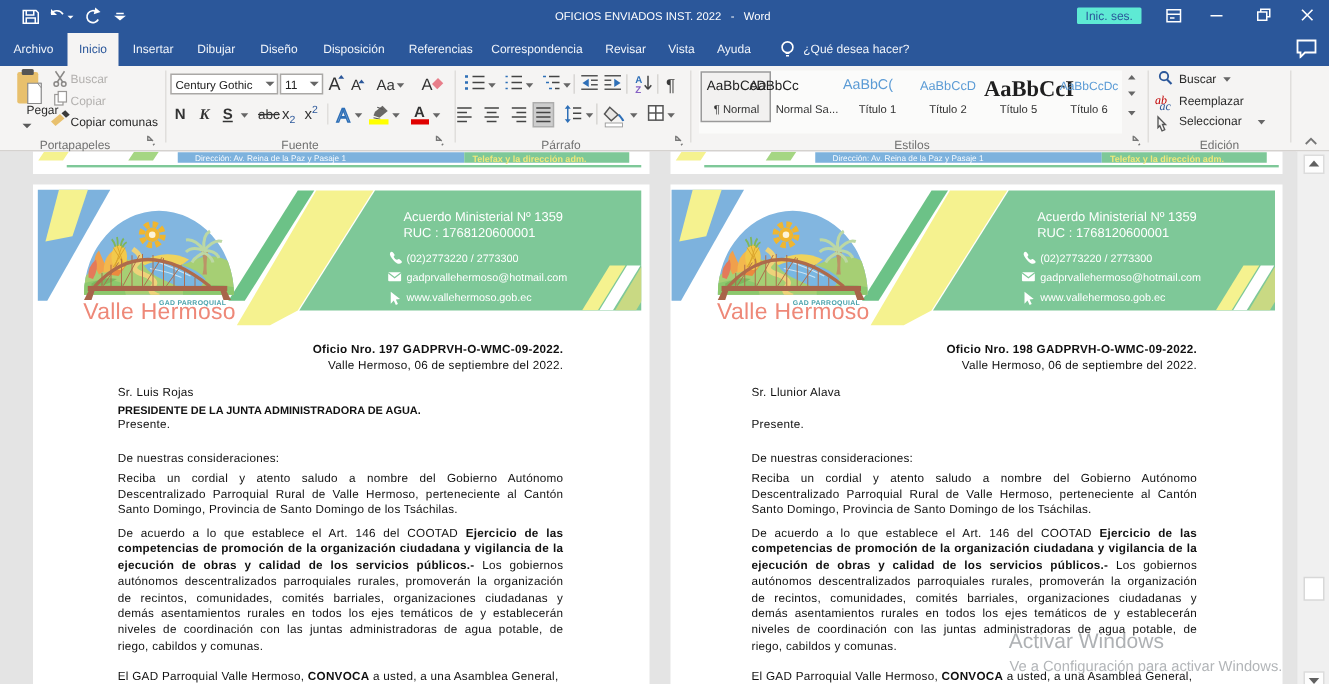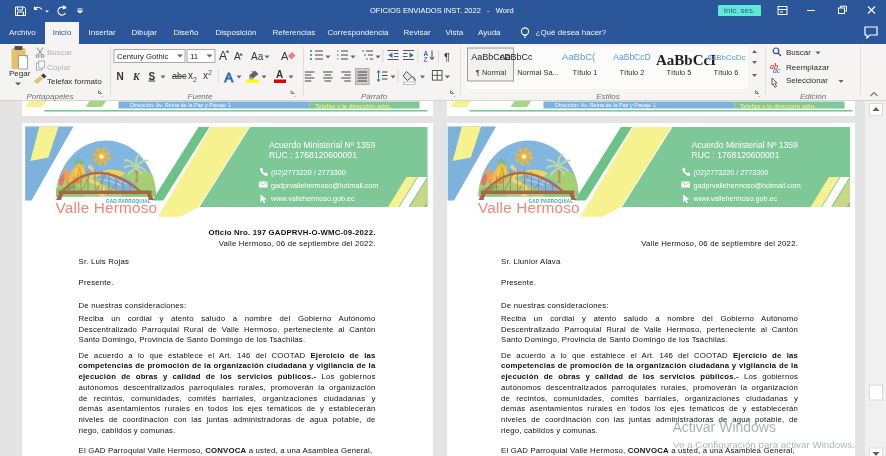--- a/index.html
+++ b/index.html
@@ -12,21 +12,21 @@
   #title-text { position:absolute; left:370px; top:6px; font-size:7.5px; color:#ffffff; }
   #inicses { position:absolute; left:718px; top:5px; width:43px; height:11px; background:#5eead4; border-radius:1px; font-size:8px; color:#2b579a; text-align:center; line-height:12px; }
 
   
   #tabrow { position:absolute; left:0; top:22px; width:886px; height:22px; background:#2b579a; }
   .tab { position:absolute; top:0; height:22px; color:#f0f4fa; font-size:8px; line-height:22px; }
   #tab-active { position:absolute; left:45px; top:0; width:34px; height:22px; background:#f5f4f3; color:#2b579a; font-size:8px; line-height:22px; text-align:center; }
 
   
   #ribbon { position:absolute; left:0; top:44px; width:886px; height:57px; background:#f5f4f3; border-bottom:1px solid #d5d2cf; }
-  .glabel { position:absolute; top:47.5px; font-size:8px; color:#707070; width:100px; text-align:center;font-style:italic; }
+  .glabel { position:absolute; top:47.5px; font-size:8px; color:#707070; width:100px; text-align:center; }
   .ribtxt { font-size:8px; color:#2a2a2a; }
   .ribgray { font-size:8px; color:#b3b1af; }
 
   
   #doc { position:absolute; left:0; top:101px; width:864px; height:355px; background:#e4e4e4; overflow:hidden; }
   .pagefrag { position:absolute; top:0; height:14.5px; background:#fff; overflow:hidden; }
   .page { position:absolute; top:21.5px; height:340px; background:#fff; overflow:hidden; }
 
   
   #sbar { position:absolute; left:864px; top:101px; width:22px; height:355px; background:#f0f0f0; border-left:1px solid #e3e3e3; }
@@ -253,24 +253,24 @@
         <path d="M838.5 36l2.5 3 2.5-3z" fill="#666"></path>
       </g>
 
       <g stroke="#777" fill="none" stroke-width="0.9">
         <path d="M101.5 49.5h-3v-3M99 47l3 3M103 51.8l-1 1M294 49.5h-3v-3M291.5 47l3 3M295.5 51.8l-1 1M453.5 49.5h-3v-3M451 47l3 3M455 51.8l-1 1M758.5 49.5h-3v-3M756 47l3 3M760 51.8l-1 1"></path>
       </g>
 
       <path d="M870.5 52l3.5-3.5 3.5 3.5" stroke="#777" fill="none" stroke-width="1.2"></path>
     </svg>
 
-    <div class="abs ribtxt" style="left:9px;top:25px;width:30px;text-align:left">Pegar</div>
+    <div class="abs ribtxt" style="left:9px;top:25px;width:30px;text-align:right">Pegar</div>
     <div class="abs ribgray" style="left:47px;top:4px">Buscar</div>
     <div class="abs ribgray" style="left:47px;top:18.5px">Copiar</div>
-    <div class="abs ribtxt" style="left:47px;top:33px">Telefax formato</div>
+    <div class="abs ribtxt" style="left:47px;top:33px">Copiar comunas</div>
     <div class="abs" style="left:117px;top:8px;font-size:7.7px;color:#222">Century Gothic</div>
     <div class="abs" style="left:190px;top:8px;font-size:8px;color:#222">11</div>
     <div class="abs ribtxt" style="left:786px;top:3.5px">Buscar</div>
     <div class="abs ribtxt" style="left:786px;top:19px">Reemplazar</div>
     <div class="abs ribtxt" style="left:786px;top:31.5px">Seleccionar</div>
     <div class="glabel" style="left:0px">Portapapeles</div>
     <div class="glabel" style="left:150px">Fuente</div>
     <div class="glabel" style="left:324px">Párrafo</div>
     <div class="glabel" style="left:558px">Estilos</div>
     <div class="glabel" style="left:763px">Edición</div>
@@ -398,40 +398,42 @@
         </svg>
     </div>
 
     <div class="page" style="left:22px;width:411px">
       <svg class="abs" style="left:0;top:0" width="411" height="96" viewBox="0 0 411 96">
           <use href="#lhead"></use>
         </svg>
       <div class="btxt" style="left:56.5px;top:105.3px;width:297px;text-align:right"><b>Oficio Nro. 197 GADPRVH-O-WMC-09-2022.</b></div>
       <div class="btxt" style="left:56.5px;top:116px;width:297px;text-align:right">Valle Hermoso, 06 de septiembre del 2022.</div>
       <div class="btxt" style="left:56.5px;top:134.3px">Sr. Luis Rojas</div>
+      <div class="btxt" style="left:56.5px;top:146px;font-size:7.3px;letter-spacing:0"><b>PRESIDENTE DE LA JUNTA ADMINISTRADORA DE AGUA.</b></div>
       <div class="btxt" style="left:56.5px;top:155.8px">Presente.</div>
       <div class="btxt" style="left:56.5px;top:178.3px">De nuestras consideraciones:</div>
       <div class="btxt just" style="left:56.5px;top:191.5px;width:297px">Reciba un cordial y atento saludo a nombre del Gobierno Autónomo</div>
       <div class="btxt just" style="left:56.5px;top:202.2px;width:297px">Descentralizado Parroquial Rural de Valle Hermoso, perteneciente al Cantón</div>
       <div class="btxt" style="left:56.5px;top:212.9px;width:297px">Santo Domingo, Provincia de Santo Domingo de los Tsáchilas.</div>
       <div class="btxt just" style="left:56.5px;top:228.2px;width:297px">De acuerdo a lo que establece el Art. 146 del COOTAD <b>Ejercicio de las</b></div>
       <div class="btxt just" style="left:56.5px;top:238.9px;width:297px"><b>competencias de promoción de la organización ciudadana y vigilancia de la</b></div>
       <div class="btxt just" style="left:56.5px;top:249.6px;width:297px"><b>ejecución de obras y calidad de los servicios públicos.-</b> Los gobiernos</div>
       <div class="btxt just" style="left:56.5px;top:260.3px;width:297px">autónomos descentralizados parroquiales rurales, promoverán la organización</div>
       <div class="btxt just" style="left:56.5px;top:271px;width:297px">de recintos, comunidades, comités barriales, organizaciones ciudadanas y</div>
       <div class="btxt just" style="left:56.5px;top:281.7px;width:297px">demás asentamientos rurales en todos los ejes temáticos de y establecerán</div>
       <div class="btxt just" style="left:56.5px;top:292.4px;width:297px">niveles de coordinación con las juntas administradoras de agua potable, de</div>
       <div class="btxt" style="left:56.5px;top:303.1px;width:297px">riego, cabildos y comunas.</div>
       <div class="btxt" style="left:56.5px;top:323.5px;width:297px">El GAD Parroquial Valle Hermoso, <b>CONVOCA</b> a usted, a una Asamblea General,</div>
     </div>
 
     <div class="page" style="left:447px;width:408px">
       <svg class="abs" style="left:0;top:0" width="408" height="96" viewBox="0 0 408 96">
           <use href="#lhead" x="-2.5"></use>
         </svg>
+      <div class="btxt" style="left:54px;top:105.3px;width:297px;text-align:right"><b>Oficio Nro. 198 GADPRVH-O-WMC-09-2022.</b></div>
       <div class="btxt" style="left:54px;top:116px;width:297px;text-align:right">Valle Hermoso, 06 de septiembre del 2022.</div>
       <div class="btxt" style="left:54px;top:134.3px">Sr. Llunior Alava</div>
       <div class="btxt" style="left:54px;top:155.8px">Presente.</div>
       <div class="btxt" style="left:54px;top:178.3px">De nuestras consideraciones:</div>
       <div class="btxt just" style="left:54px;top:191.5px;width:297px">Reciba un cordial y atento saludo a nombre del Gobierno Autónomo</div>
       <div class="btxt just" style="left:54px;top:202.2px;width:297px">Descentralizado Parroquial Rural de Valle Hermoso, perteneciente al Cantón</div>
       <div class="btxt" style="left:54px;top:212.9px;width:297px">Santo Domingo, Provincia de Santo Domingo de los Tsáchilas.</div>
       <div class="btxt just" style="left:54px;top:228.2px;width:297px">De acuerdo a lo que establece el Art. 146 del COOTAD <b>Ejercicio de las</b></div>
       <div class="btxt just" style="left:54px;top:238.9px;width:297px"><b>competencias de promoción de la organización ciudadana y vigilancia de la</b></div>
       <div class="btxt just" style="left:54px;top:249.6px;width:297px"><b>ejecución de obras y calidad de los servicios públicos.-</b> Los gobiernos</div>

